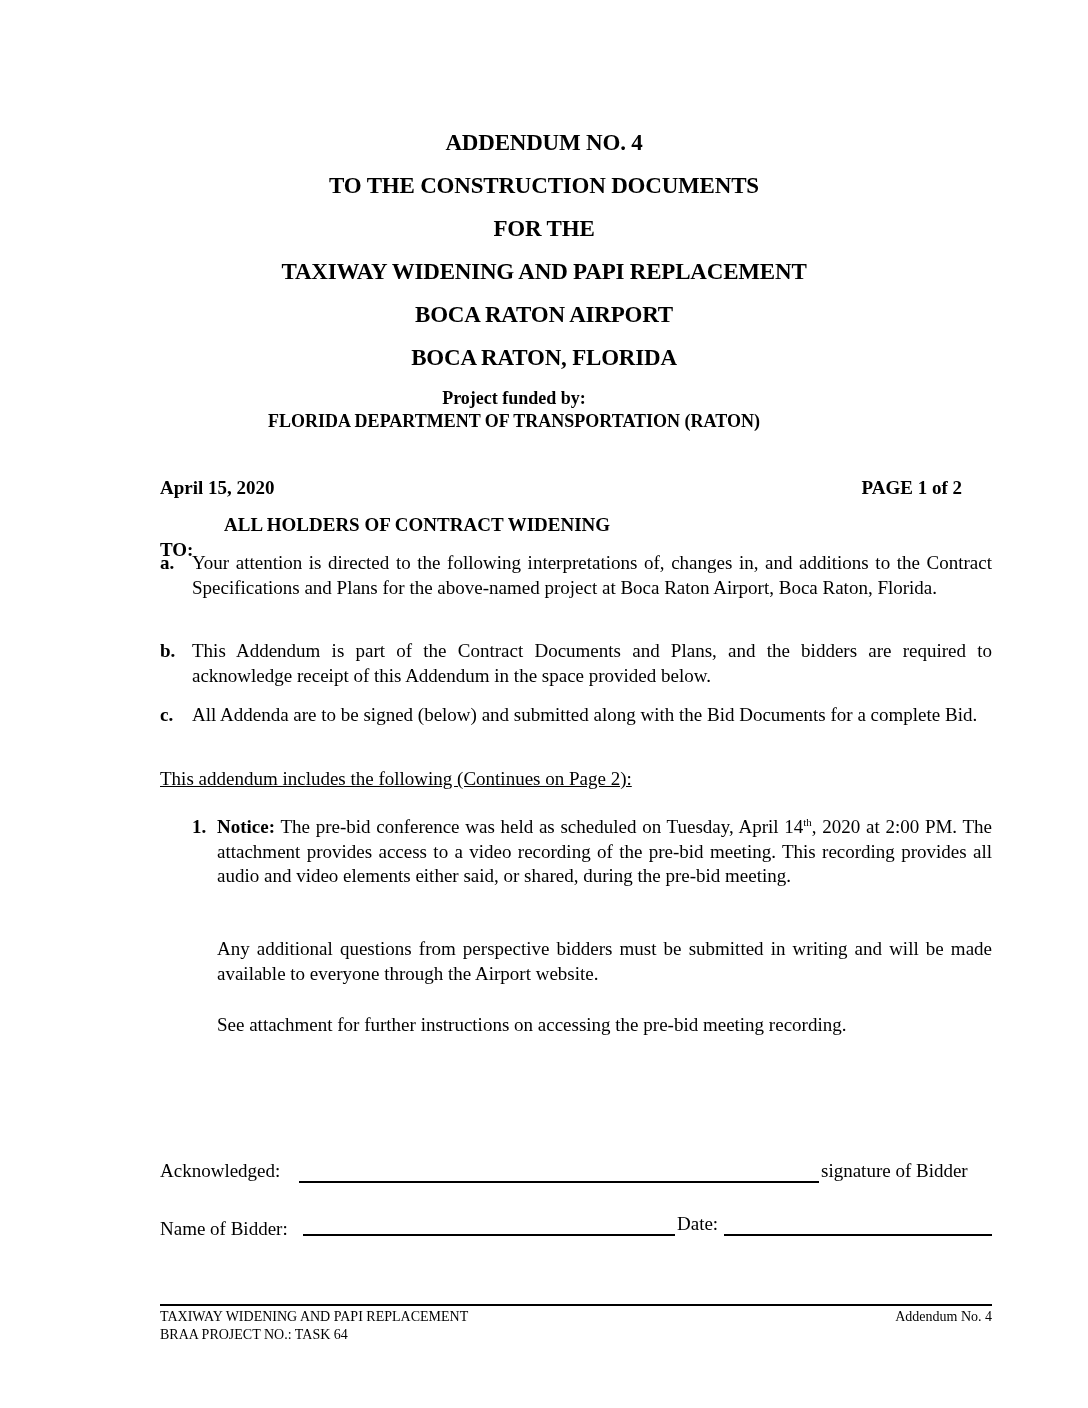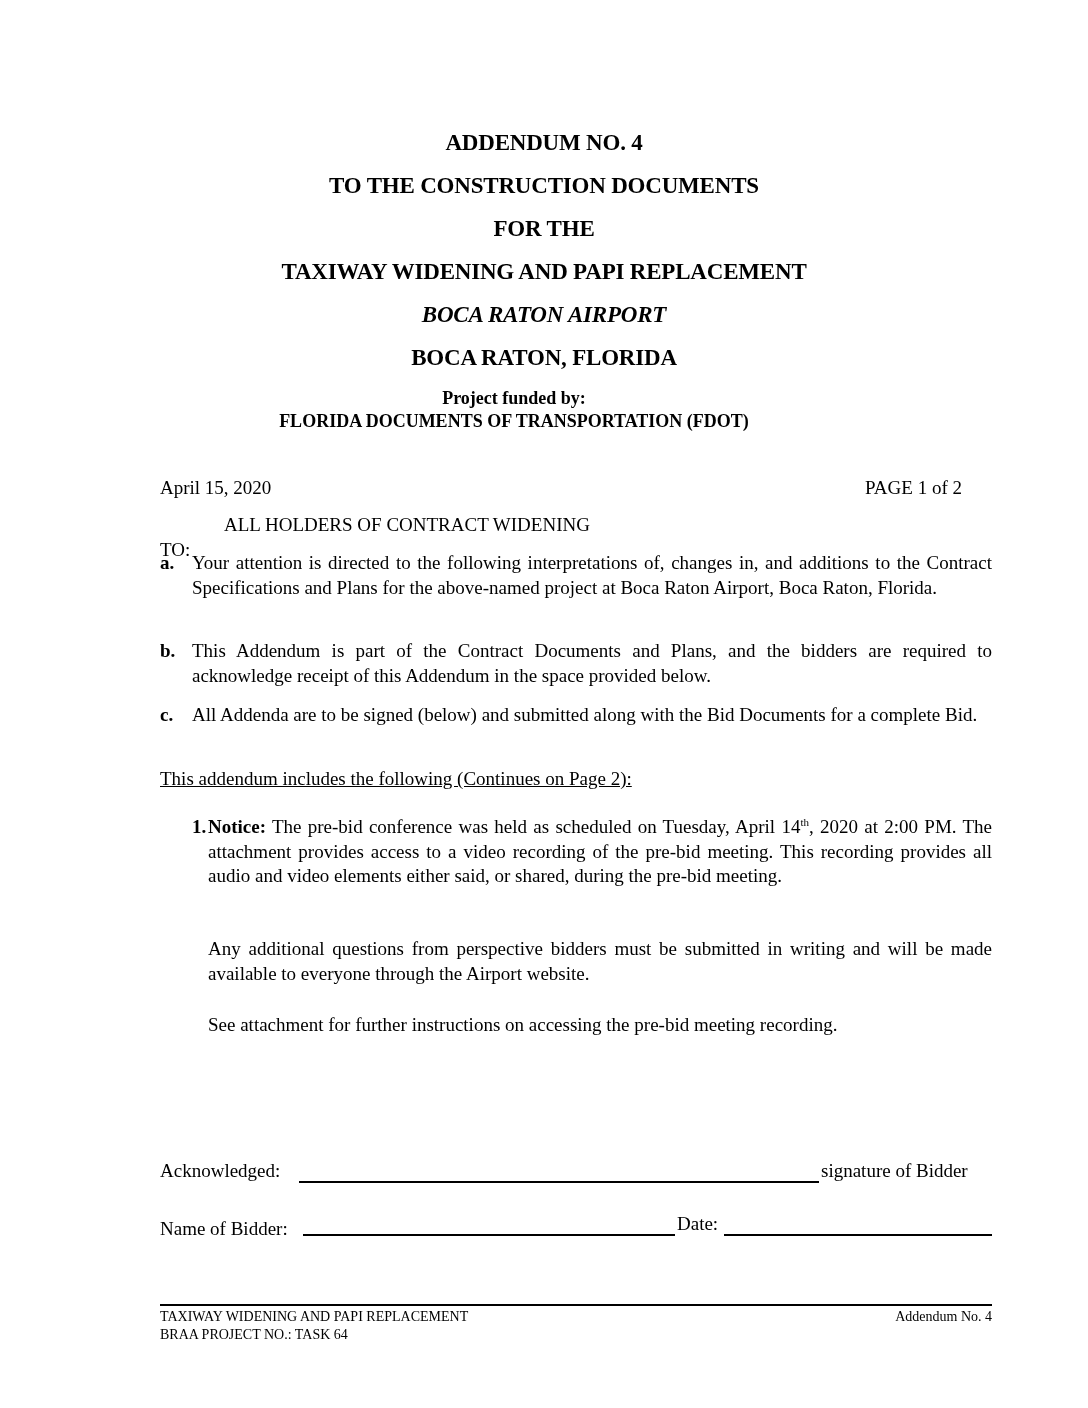--- a/index.html
+++ b/index.html
@@ -9,48 +9,48 @@
   }
   .title {
     position: absolute; left: 0; width: 1088px; text-align: center;
     font-weight: bold; font-size: 23px; letter-spacing: -0.2px;
   }
   .sub {
     position: absolute; left: 0; width: 1028px; text-align: center;
     font-weight: bold; font-size: 18px;
   }
   .abs { position: absolute; }
-  .bold { font-weight: normal; }
+  .bold { font-weight: bold; }
   .body-text { font-size: 19px; line-height: 24.5px; }
   .para {
     position: absolute; left: 160px; width: 832px; font-size: 19px; line-height: 24.5px;
   }
   .para .lbl { position: absolute; left: 0; top: 0; font-weight: bold; }
   .para .txt { margin-left: 32px; text-align: justify; }
   .item {
     position: absolute; left: 192px; width: 800px; font-size: 19px; line-height: 24.5px;
   }
   .item .num { position: absolute; left: 0; top: 0; font-weight: bold; }
-  .item .txt { margin-left: 16px; text-align: justify; }
+  .item .txt { margin-left: 25px; text-align: justify; }
   .sigline { position: absolute; border-bottom: 2px solid #000; height: 0; }
   .footer-rule { position: absolute; left: 160px; width: 832px; top: 1304px; border-top: 2px solid #000; }
   .footer { font-size: 14px; }
   sup { font-size: 11px; line-height: 0; }
 </style>
 </head>
 <body>
 
 <div class="title" style="top:130px;">ADDENDUM NO. 4</div>
 <div class="title" style="top:173px;">TO THE CONSTRUCTION DOCUMENTS</div>
 <div class="title" style="top:216px;">FOR THE</div>
 <div class="title" style="top:259px;">TAXIWAY WIDENING AND PAPI REPLACEMENT</div>
-<div class="title" style="top:302px;font-style:italic;">BOCA RATON AIRPORT</div>
+<div class="title" style="top:302px;">BOCA RATON AIRPORT</div>
 <div class="title" style="top:345px;">BOCA RATON, FLORIDA</div>
 <div class="sub" style="top:388px;">Project funded by:</div>
-<div class="sub" style="top:411px;">FLORIDA DOCUMENTS OF TRANSPORTATION (FDOT)</div>
+<div class="sub" style="top:411px;">FLORIDA DEPARTMENT OF TRANSPORTATION (RATON)</div>
 
 <div class="abs bold body-text" style="left:160px; top:476px;">April 15, 2020</div>
 <div class="abs bold body-text" style="right:126px; top:476px;">PAGE 1 of 2</div>
 
 <div class="abs bold body-text" style="left:160px; top:538px;">TO:</div>
 <div class="abs bold body-text" style="left:224px; top:513px;">ALL HOLDERS OF CONTRACT WIDENING</div>
 
 <div class="para" style="top:551px;">
   <span class="lbl">a.</span>
   <div class="txt">Your attention is directed to the following interpretations of, changes in, and additions to the Contract Specifications and Plans for the above-named project at Boca Raton Airport, Boca Raton, Florida.</div>

